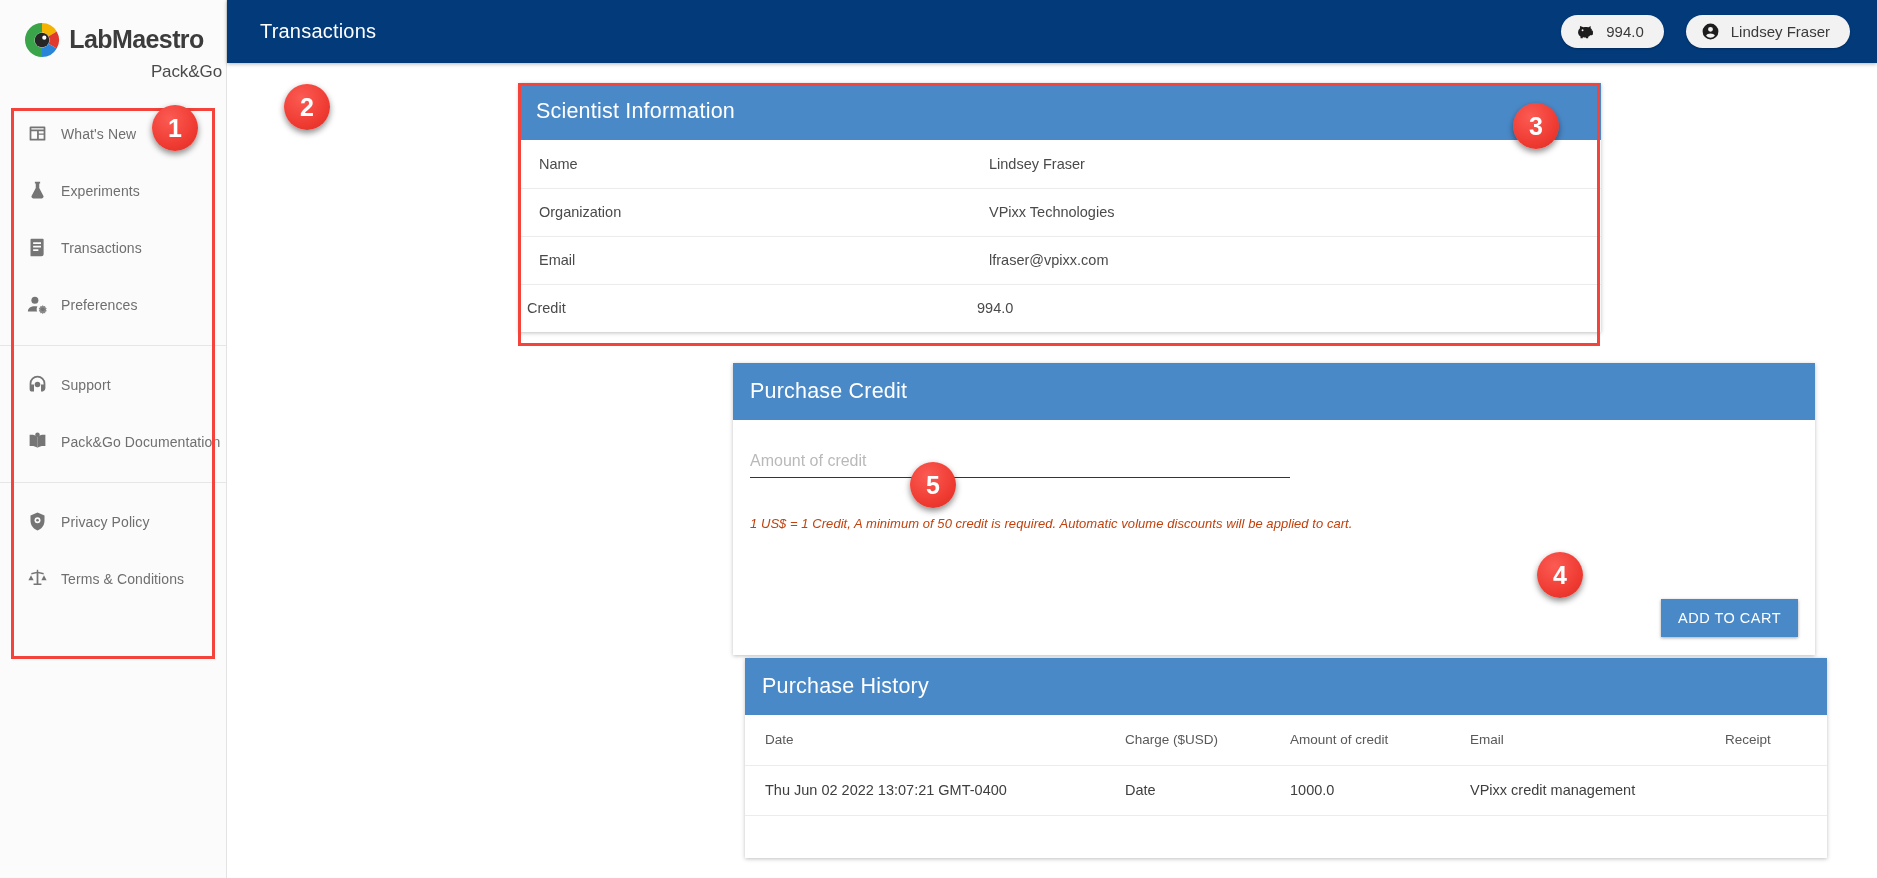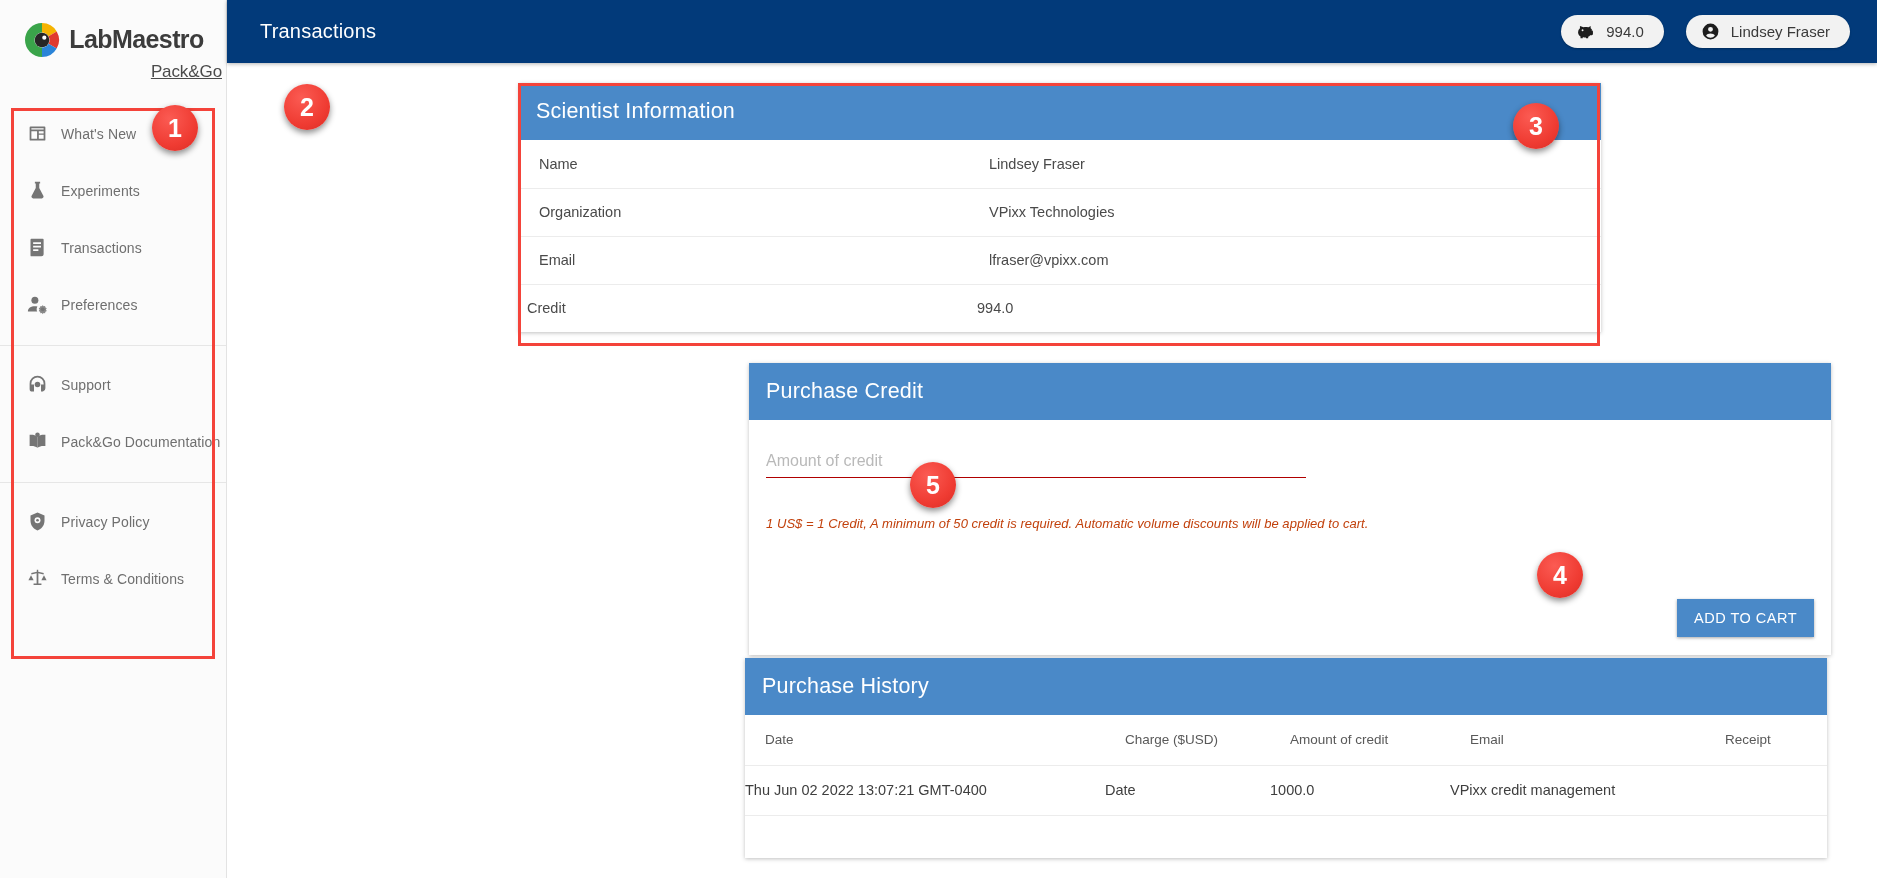--- a/index.html
+++ b/index.html
@@ -28,21 +28,21 @@
     padding-top: 6px;
   }
   .logo-row { display:flex; align-items:center; gap:7px; }
   .logo-mark { width: 40px; height: 40px; flex: 0 0 40px; }
   .logo-word {
     font-size: 25px; font-weight: bold; color: #3c3c3c;
     letter-spacing: -0.6px; line-height: 1;
   }
   .logo-sub {
     font-size: 17px; color: #4a4a4a; letter-spacing: -0.1px;
-    align-self: flex-end; margin-right: 4px; margin-top: 2px; text-decoration: underline;
+    align-self: flex-end; margin-right: 4px; margin-top: 2px;
   }
 
   .nav-group { padding: 10px 0 12px 0; }
   .nav-group + .nav-group { border-top: 1px solid #e6e6e6; }
   .nav-item {
     display: flex; align-items: center;
     height: 57px; padding-left: 27px; gap: 13px;
     cursor: pointer; color: #7a7a7a;
   }
   .nav-icon {
@@ -147,21 +147,21 @@
   
   table.hist { width: 100%; border-collapse: collapse; table-layout: fixed; }
   table.hist th {
     text-align: left; font-weight: normal;
     font-size: 13.5px; color: #595959;
     height: 50px; padding-left: 20px;
     border-bottom: 1px solid #ececec;
   }
   table.hist td {
     font-size: 14.5px; color: #3e3e3e;
-    height: 50px; 
+    height: 50px; padding-left: 20px;
     border-bottom: 1px solid #ececec;
   }
   table.hist tr.filler td { height: 45px; border-bottom: none; }
 
   
   .anno-box {
     position: absolute;
     border: 3px solid #f4433a;
     z-index: 50;
     pointer-events: none;
@@ -326,21 +326,21 @@
             <td>lfraser@vpixx.com</td>
           </tr>
           <tr>
             <td class="col-label">Credit</td>
             <td>994.0</td>
           </tr>
         </tbody>
       </table>
     </section>
 
-    <section class="card" style="left:522px; top:300px; width:1082px;">
+    <section class="card" style="left:506px; top:300px; width:1082px;">
       <div class="card-head">Purchase Credit</div>
       <div class="pc-body">
         <div class="credit-input-wrap">
           <input class="credit-input" type="text" placeholder="Amount of credit" style="">
         </div>
         <div class="hint">1 US$ = 1 Credit, A minimum of 50 credit is required. Automatic volume discounts will be applied to cart.</div>
         <button class="btn-primary">ADD TO CART</button>
       </div>
     </section>
 

